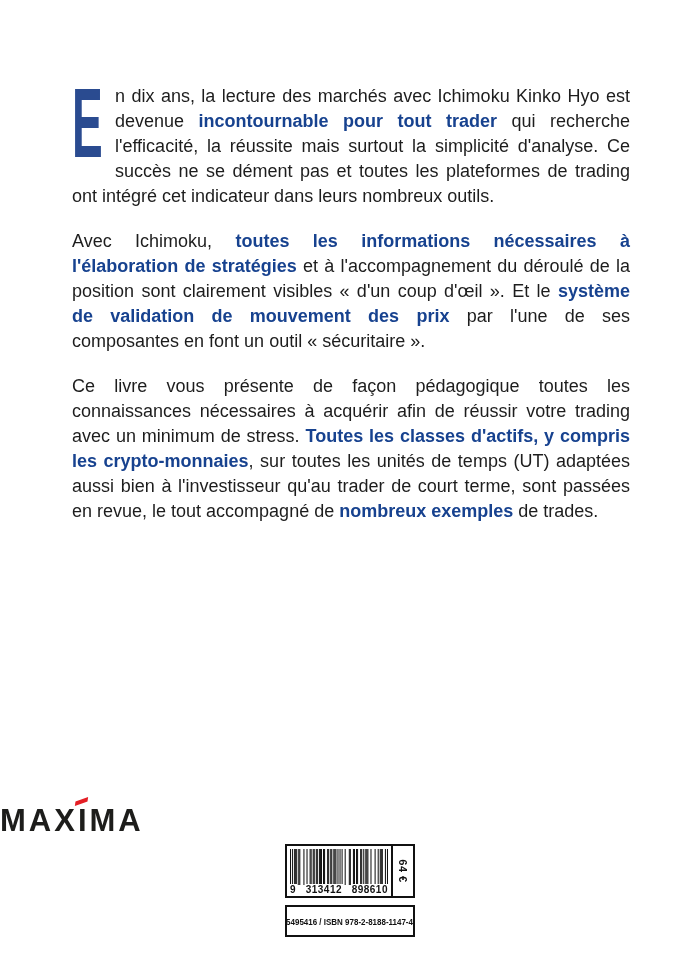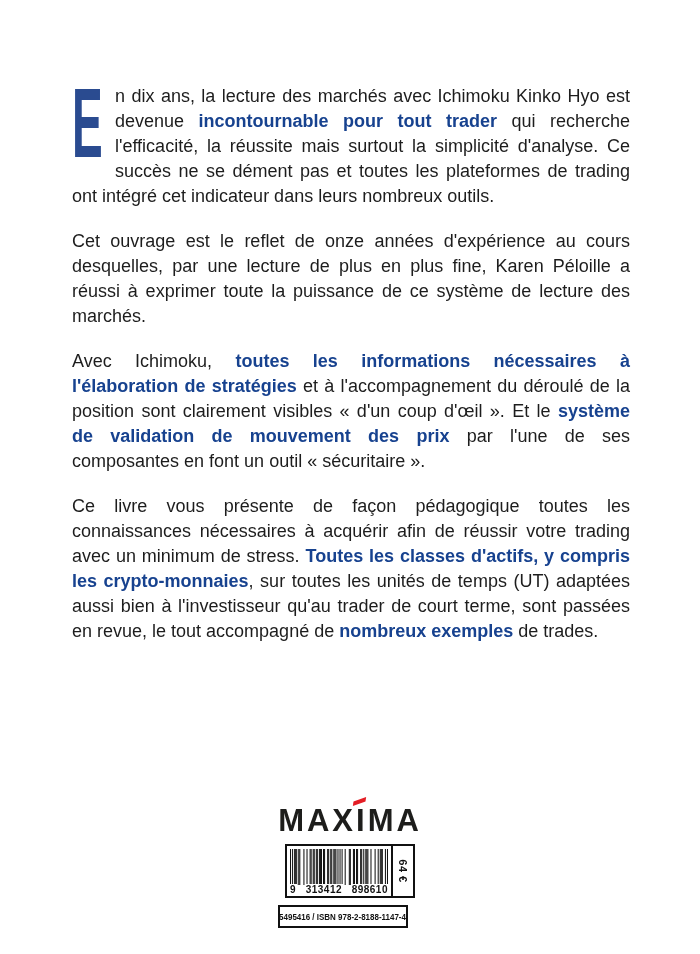--- a/index.html
+++ b/index.html
@@ -40,21 +40,21 @@
     font-weight:bold;
     color:var(--dropcap-blue);
     transform:scaleX(0.47);
     transform-origin:0 0;
     margin:3px 12px 0 0;
   }
   
   .logo{
     position:absolute;
     top:804px;left:0;right:0;
-    text-align:center;
+    text-align:left;
     font-size:31px;
     font-weight:bold;
     letter-spacing:3px;
     color:var(--logo-black);
     line-height:34px;
   }
   .logo-i{position:relative;display:inline-block;}
   .logo-accent{
     position:absolute;
     top:-5px;left:-2px;
@@ -107,22 +107,22 @@
     transform:translate(-50%,-50%) rotate(90deg);
     font-size:11px;
     font-weight:bold;
     white-space:nowrap;
     color:#111111;
     letter-spacing:0.5px;
   }
   
   .isbn-box{
     position:absolute;
-    top:905px;left:278px;
-    width:130px;height:23px;
+    top:905px;left:285px;
+    width:130px;height:32px;
     border:2px solid #111111;
     background:#ffffff;
     box-sizing:border-box;
     display:flex;align-items:center;justify-content:center;
     overflow:hidden;
   }
   .isbn-text{
     font-size:9.5px;
     font-weight:bold;
     white-space:nowrap;
@@ -132,21 +132,20 @@
     letter-spacing:0;
   }
 </style>
 </head>
 <body>
 
 <div class="page">
 
   <div class="content">
       <p class="para"><span class="dropcap">E</span><span class="run normal">n dix ans, la lecture des marchés avec </span><span class="run bold">Ichimoku</span><span class="run normal"> Kinko Hyo est devenue </span><span class="run bold-blue">incontournable pour tout trader</span><span class="run normal"> qui recherche l'efficacité, la réussite mais surtout la simplicité d'analyse. Ce succès ne se dément pas et toutes les plateformes de trading ont intégré cet indicateur dans leurs nombreux outils.</span></p>
-      <p class="para"><span class="run normal">Cet ouvrage est le reflet de onze années d'expérience au cours desquelles, par une lecture de plus en plus fine, Karen Péloille a réussi à exprimer toute la puissance de ce système de lecture des marchés.</span></p>
       <p class="para"><span class="run normal">Avec Ichimoku, </span><span class="run bold-blue">toutes les informations nécessaires à l'élaboration de stratégies</span><span class="run normal"> et à l'accompagnement du déroulé de la position sont clairement visibles « d'un coup d'œil ». Et le </span><span class="run bold-blue">système de validation de mouvement des prix</span><span class="run normal"> par l'une de ses composantes en font un outil « sécuritaire ».</span></p>
       <p class="para"><span class="run normal">Ce livre vous présente de façon pédagogique toutes les connaissances nécessaires à acquérir afin de réussir votre trading avec un minimum de stress. </span><span class="run bold-blue">Toutes les classes d'actifs, y compris les crypto-monnaies</span><span class="run normal">, sur toutes les unités de temps (UT) adaptées aussi bien à l'investisseur qu'au trader de court terme, sont passées en revue, le tout accompagné de </span><span class="run bold-blue">nombreux exemples</span><span class="run normal"> de trades.</span></p>
     </div>
 
   <div class="logo"><span>MAX</span><span class="logo-i"><span class="logo-accent"></span><span>I</span></span><span>MA</span></div>
 
   <div class="barcode-box">
     <div class="bars-area">
       <svg class="bars" id="barcode-svg" viewBox="0 0 95 44" preserveAspectRatio="none">
           <rect x="0" y="0" width="1" height="44"></rect>

